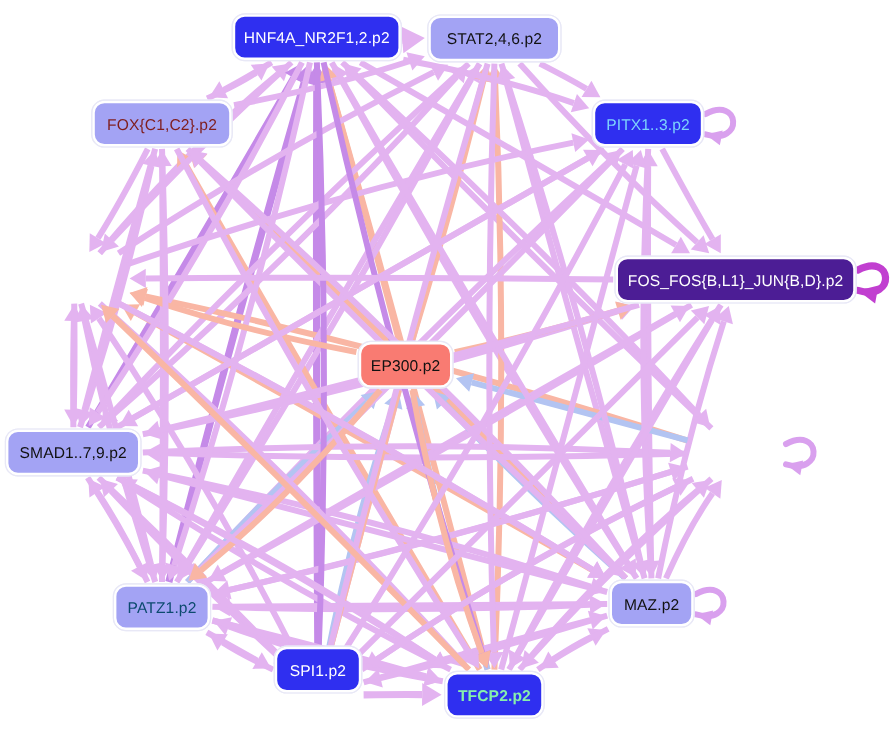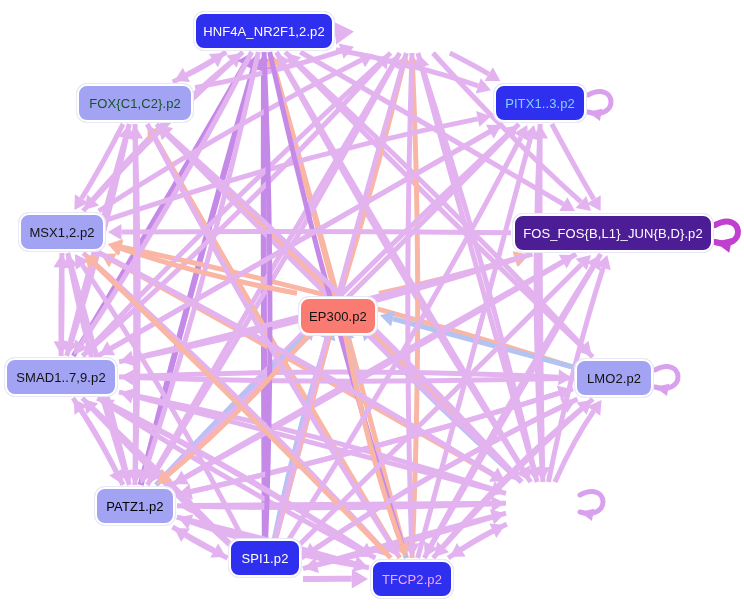--- a/index.html
+++ b/index.html
@@ -530,44 +530,44 @@
       </g>
       <g>
         <path d="M 521.58 482 Q 348.5220029174035 294.3077570242485 167.54426845084438 133.95286317740147" fill="none" stroke="#e3b3f0" stroke-width="5" stroke-linecap="butt"></path>
         <path d="M 157.44 125 L 172.84966885226748 127.96514853986406 L 162.23886804942128 139.94057781493888 Z" fill="#e3b3f0"></path>
       </g>
     </svg>
   <div id="node-layer">
       <div class="node" style="left: 194px; top: 12px; width: 140px; height: 38px; background: rgb(47, 47, 240); color: rgb(255, 255, 255);">
         <span class="node-label">HNF4A_NR2F1,2.p2</span>
       </div>
-      <div class="node" style="left: 77px; top: 84px; width: 116px; height: 38px; background: rgb(163, 163, 244); color: #14532d;">
+      <div class="node" style="left: 357px; top: 13px; width: 110px; height: 38px; background: rgb(163, 163, 244); color: rgb(17, 17, 17);">
+        <span class="node-label">STAT2,4,6.p2</span>
+      </div>
+      <div class="node" style="left: 77px; top: 84px; width: 116px; height: 38px; background: rgb(163, 163, 244); color: #7f1d1d;">
         <span class="node-label">FOX{C1,C2}.p2</span>
       </div>
       <div class="node" style="left: 494px; top: 84px; width: 92px; height: 38px; background: rgb(47, 47, 240); color: #7dd3fc;">
         <span class="node-label">PITX1..3.p2</span>
       </div>
-      <div class="node" style="left: 19px; top: 213px; width: 86px; height: 38px; background: rgb(163, 163, 244); color: rgb(17, 17, 17);">
-        <span class="node-label">MSX1,2.p2</span>
-      </div>
       <div class="node" style="left: 513px; top: 214px; width: 200px; height: 38px; background: #4c1d95; color: rgb(255, 255, 255);">
         <span class="node-label">FOS_FOS{B,L1}_JUN{B,D}.p2</span>
       </div>
-      <div class="node" style="left: 299px; top: 297px; width: 78px; height: 38px; background: rgb(249, 123, 114); color: rgb(17, 17, 17);">
+      <div class="node" style="left: 299px; top: 285px; width: 78px; height: 38px; background: rgb(249, 123, 114); color: rgb(17, 17, 17);">
         <span class="node-label">EP300.p2</span>
       </div>
       <div class="node" style="left: 5px; top: 358px; width: 112px; height: 38px; background: rgb(163, 163, 244); color: rgb(17, 17, 17);">
         <span class="node-label">SMAD1..7,9.p2</span>
       </div>
-      <div class="node" style="left: 575px; top: 359px; width: 78px; height: 38px; background: rgb(163, 163, 244); color: rgb(17, 17, 17);">
-        <span class="node-label">LMO2.p2</span>
-      </div>
-      <div class="node" style="left: 95px; top: 487px; width: 80px; height: 38px; background: rgb(163, 163, 244); color: #000000;">
+      <div class="node" style="left: 95px; top: 487px; width: 80px; height: 38px; background: rgb(163, 163, 244); color: #0c4a6e;">
         <span class="node-label">PATZ1.p2</span>
+      </div>
+      <div class="node" style="left: 508px; top: 484px; width: 70px; height: 38px; background: rgb(163, 163, 244); color: rgb(17, 17, 17);">
+        <span class="node-label">MAZ.p2</span>
       </div>
       <div class="node" style="left: 229px; top: 539px; width: 72px; height: 38px; background: rgb(47, 47, 240); color: rgb(255, 255, 255);">
         <span class="node-label">SPI1.p2</span>
       </div>
-      <div class="node" style="left: 371px; top: 560px; width: 82px; height: 38px; background: rgb(47, 47, 240); color: #f0abfc;">
+      <div class="node" style="left: 371px; top: 560px; width: 82px; height: 38px; background: rgb(47, 47, 240); color: #86efac; font-weight: bold;">
         <span class="node-label">TFCP2.p2</span>
       </div>
     </div>
 </div>
 
 </body></html>

